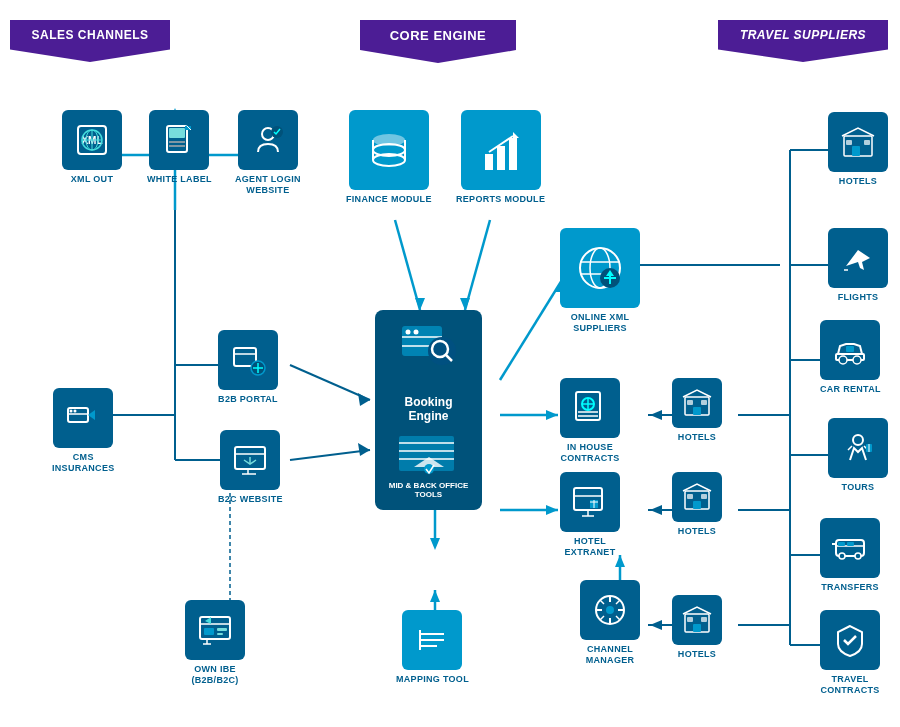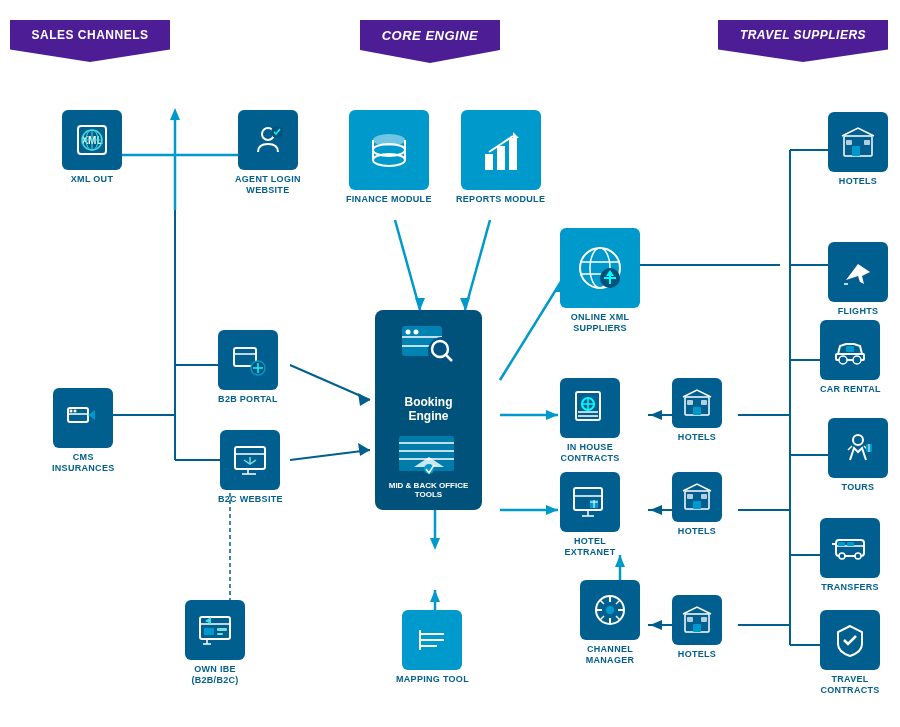--- a/index.html
+++ b/index.html
@@ -191,21 +191,21 @@
     <line x1="435" y1="620" x2="435" y2="590" stroke="#0099cc" stroke-width="2.5"></line>
     <polygon points="435,590 430,602 440,602" fill="#0099cc"></polygon>
 
     <line x1="230" y1="630" x2="230" y2="460" stroke="#005f8e" stroke-width="1.5" stroke-dasharray="4,3"></line>
   </svg>
 
   <div class="header-banner" style="left:10px; top:20px; width:160px; padding-bottom:20px; font-size:12px;">
     <span>SALES CHANNELS</span>
   </div>
 
-  <div class="header-banner" style="left:360px; top:20px; width:140px; padding-bottom:20px; font-size:13px;font-style:italic;">
+  <div class="header-banner" style="left:360px; top:20px; width:156px; padding-bottom:20px; font-size:13px;">
     <span>CORE ENGINE</span>
   </div>
 
   <div class="header-banner" style="left:718px; top:20px; width:170px; padding-bottom:20px; font-size:12px;font-style:italic;">
     <span>TRAVEL SUPPLIERS</span>
   </div>
 
   <div class="icon-box" style="left:62px; top:110px;">
     <div class="icon-tile medium">
       <svg width="36" height="36" viewBox="0 0 36 36">
@@ -213,20 +213,33 @@
         <text x="18" y="22" font-size="10" fill="#fff" text-anchor="middle" font-weight="bold">XML</text>
         <circle cx="18" cy="18" r="10" fill="none" stroke="#4dd" stroke-width="1.5"></circle>
         <line x1="18" y1="8" x2="18" y2="28" stroke="#4dd" stroke-width="1"></line>
         <line x1="8" y1="18" x2="28" y2="18" stroke="#4dd" stroke-width="1"></line>
         <ellipse cx="18" cy="18" rx="6" ry="10" fill="none" stroke="#4dd" stroke-width="1"></ellipse>
       </svg>
     </div>
     <div class="icon-label">XML OUT</div>
   </div>
 
+  <div class="icon-box" style="left:147px; top:110px;">
+    <div class="icon-tile medium">
+      <svg width="36" height="36" viewBox="0 0 36 36">
+        <rect x="6" y="4" width="20" height="26" rx="2" fill="none" stroke="#fff" stroke-width="2"></rect>
+        <rect x="8" y="6" width="16" height="10" rx="1" fill="#7dd"></rect>
+        <line x1="8" y1="20" x2="24" y2="20" stroke="#aaa" stroke-width="1.5"></line>
+        <line x1="8" y1="24" x2="24" y2="24" stroke="#aaa" stroke-width="1.5"></line>
+        <path d="M24 4 L30 4 L30 8 L24 8 Z" fill="#0099cc"></path>
+        <path d="M26 4 L30 8" stroke="#fff" stroke-width="1"></path>
+      </svg>
+    </div>
+    <div class="icon-label">WHITE LABEL</div>
+  </div>
 
   <div class="icon-box" style="left:235px; top:110px;">
     <div class="icon-tile medium">
       <svg width="36" height="36" viewBox="0 0 36 36">
         <circle cx="18" cy="12" r="6" fill="none" stroke="#fff" stroke-width="2"></circle>
         <path d="M8 30 Q8 22 18 22 Q28 22 28 30" fill="none" stroke="#fff" stroke-width="2"></path>
         <circle cx="27" cy="10" r="6" fill="#00527a"></circle>
         <path d="M24 10 L26 12 L30 7" stroke="#0ff" stroke-width="1.5" fill="none"></path>
       </svg>
     </div>
@@ -468,21 +481,21 @@
         <rect x="4" y="12" width="28" height="20" rx="1" fill="none" stroke="#fff" stroke-width="1.5"></rect>
         <rect x="12" y="22" width="8" height="10" rx="1" fill="#0099cc"></rect>
         <rect x="6" y="16" width="6" height="5" rx="1" fill="#fff" opacity="0.7"></rect>
         <rect x="24" y="16" width="6" height="5" rx="1" fill="#fff" opacity="0.7"></rect>
         <path d="M2 12 L18 4 L34 12" fill="none" stroke="#fff" stroke-width="1.5"></path>
       </svg>
     </div>
     <div class="icon-label">HOTELS</div>
   </div>
 
-  <div class="icon-box" style="left:828px; top:242px;">
+  <div class="icon-box" style="left:828px; top:228px;">
     <div class="icon-tile medium">
       <svg width="36" height="36" viewBox="0 0 36 36">
         <path d="M6 26 L18 10 L30 18 L22 22 L24 30 L20 28 L18 22 L12 24Z" fill="#fff"></path>
         <path d="M4 30 L8 30" stroke="#fff" stroke-width="1.5"></path>
       </svg>
     </div>
     <div class="icon-label">FLIGHTS</div>
   </div>
 
   <div class="icon-box" style="left:820px; top:320px;">

